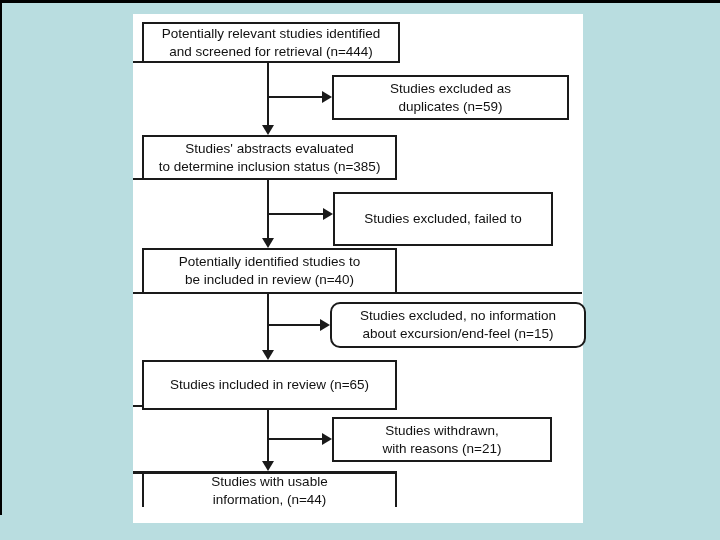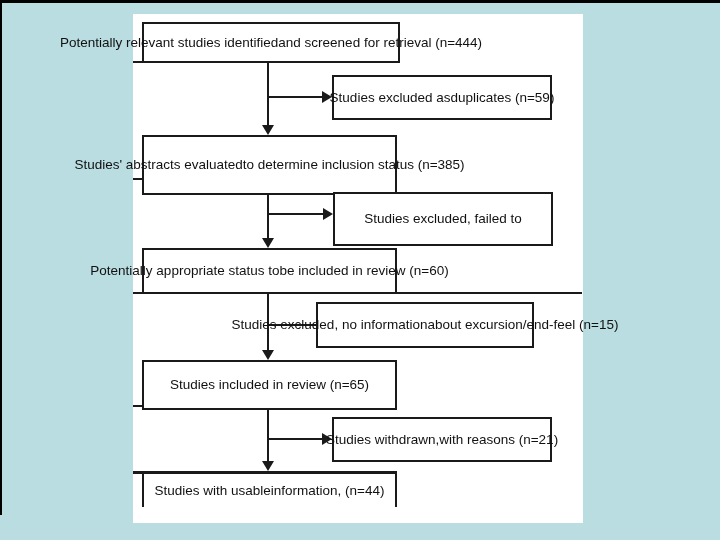--- a/index.html
+++ b/index.html
@@ -15,21 +15,21 @@
   .edge-top{position:absolute;left:0;top:0;width:720px;height:3px;background:#000;}
   .edge-left{position:absolute;left:0;top:0;width:2px;height:515px;background:#000;}
   .panel{
     position:absolute;left:133px;top:14px;width:450px;height:509px;
     background:var(--panel,#ffffff);
   }
   .box{
     position:absolute;
     border:2px solid var(--line,#1a1a1a);
     background:var(--panel,#ffffff);
-    display:flex;justify-content:center;align-items:center;
+    display:flex;flex-direction:column;justify-content:center;align-items:center;
     box-sizing:border-box;
     text-align:center;
   }
   .box .bl{
     font-size:13.5px;line-height:18px;white-space:nowrap;
   }
   .box.cut{border-bottom:none;border-top-width:3px;}
   .vline{position:absolute;width:2px;background:var(--line,#1a1a1a);}
   .hline{position:absolute;height:2px;background:var(--line,#1a1a1a);}
   .arrow-down{
@@ -80,49 +80,49 @@
     <div class="arrow-right" style="left:187px;top:305px;"></div>
 
     <div class="hline" style="left:135px;top:424px;width:54px;"></div>
     <div class="arrow-right" style="left:189px;top:419px;"></div>
 
     <div class="box" style="left:9px;top:8px;width:258px;height:41px;">
       <div class="bl">Potentially relevant studies identified</div>
       <div class="bl">and screened for retrieval (n=444)</div>
     </div>
 
-    <div class="box" style="left:9px;top:121px;width:255px;height:60px;">
+    <div class="box" style="left:9px;top:121px;width:255px;height:45px;">
       <div class="bl">Studies' abstracts evaluated</div>
       <div class="bl">to determine inclusion status (n=385)</div>
     </div>
 
     <div class="box" style="left:9px;top:234px;width:255px;height:46px;">
-      <div class="bl">Potentially appropriate status to</div>
-      <div class="bl">be included in review (n=60)</div>
+      <div class="bl">Potentially identified studies to</div>
+      <div class="bl">be included in review (n=40)</div>
     </div>
 
     <div class="box" style="left:9px;top:346px;width:255px;height:50px;">
       <div class="bl">Studies included in review (n=65)</div>
     </div>
 
     <div class="box cut" style="left:9px;top:457px;width:255px;height:36px;">
       <div class="bl">Studies with usable</div>
       <div class="bl">information, (n=44)</div>
     </div>
 
-    <div class="box" style="left:199px;top:61px;width:220px;height:45px;">
+    <div class="box" style="left:199px;top:61px;width:237px;height:45px;">
       <div class="bl">Studies excluded as</div>
       <div class="bl">duplicates (n=59)</div>
     </div>
 
     <div class="box" style="left:200px;top:178px;width:220px;height:54px;">
       <div class="bl">Studies excluded, failed to</div>
     </div>
 
-    <div class="box" style="left:183px;top:288px;width:218px;height:46px;">
+    <div class="box" style="left:197px;top:288px;width:256px;height:46px;border-radius:10px;">
       <div class="bl">Studies excluded, no information</div>
       <div class="bl">about excursion/end-feel (n=15)</div>
     </div>
 
     <div class="box" style="left:199px;top:403px;width:220px;height:45px;justify-content:center;">
       <div class="bl">Studies withdrawn,</div>
       <div class="bl">with reasons (n=21)</div>
     </div>
 
   </div>

